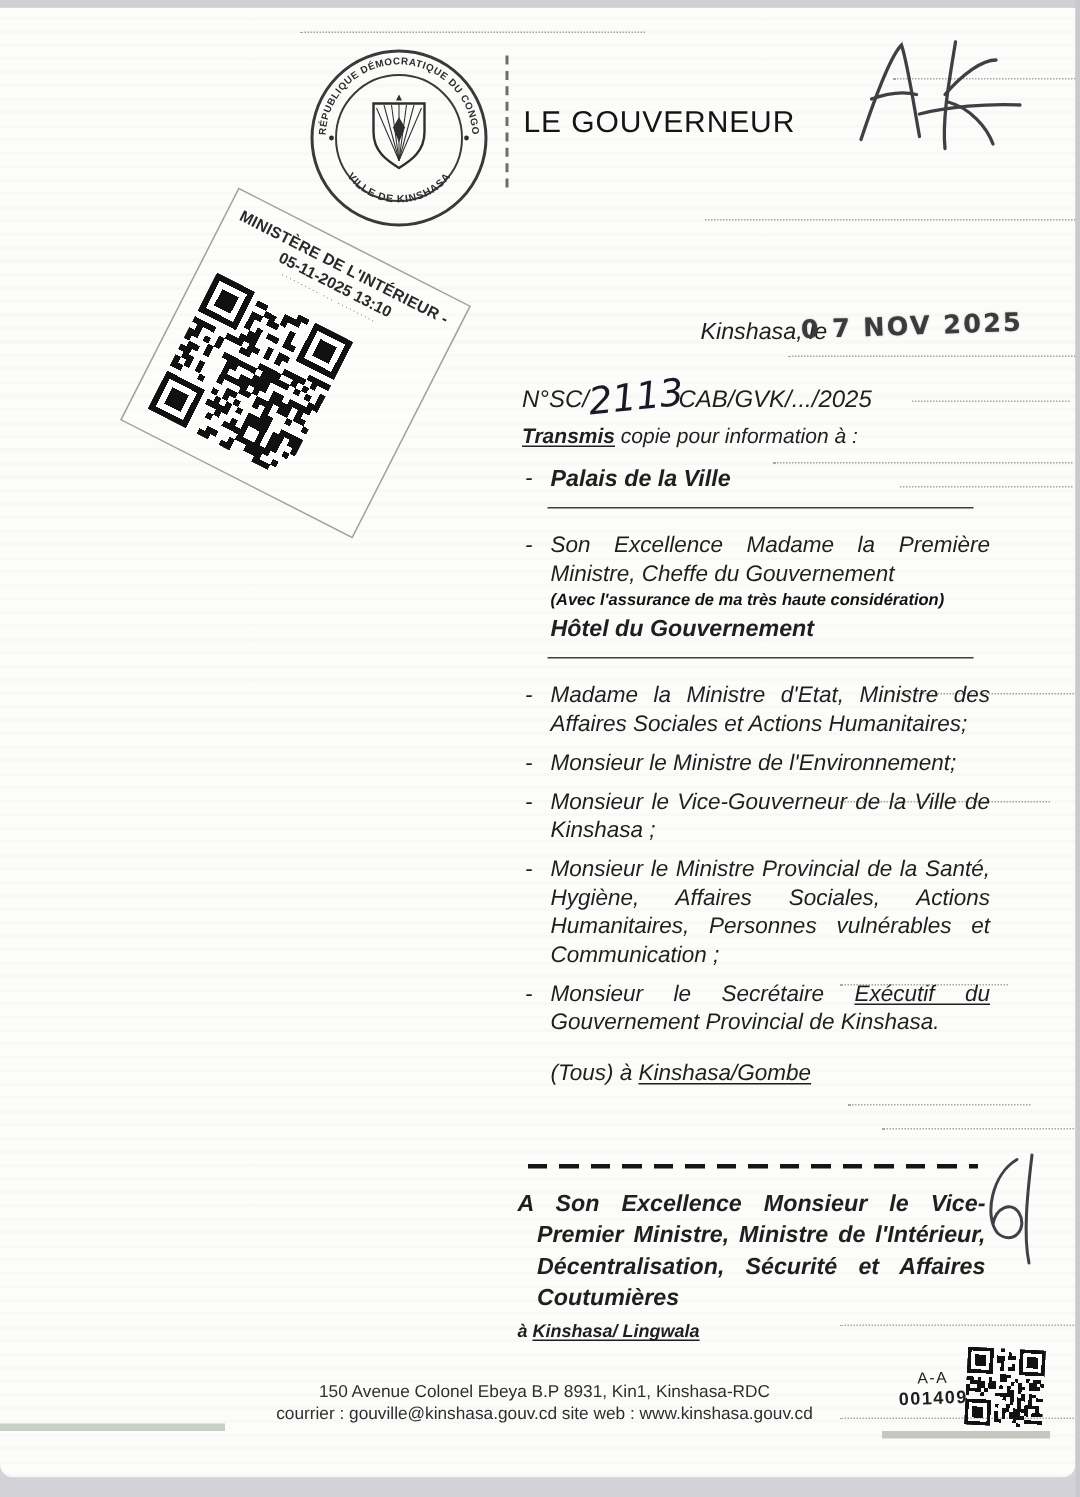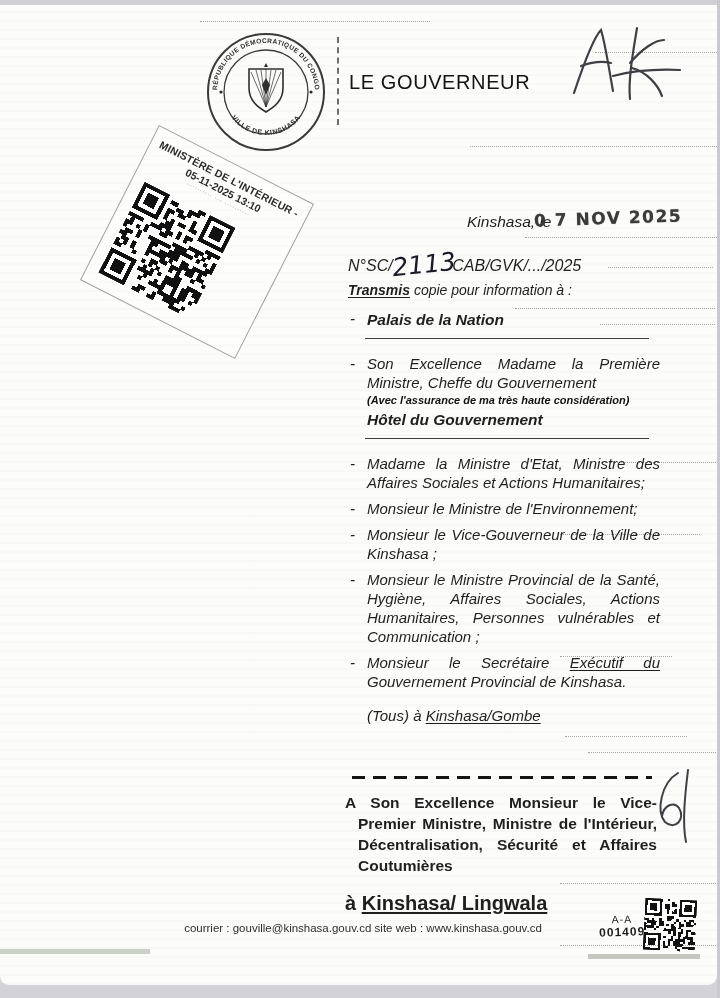--- a/index.html
+++ b/index.html
@@ -39,23 +39,23 @@
   .rnote{font-size:11px;font-weight:bold;line-height:15px;margin-top:1px;color:#121212;}
   .rplace{font-size:15.5px;font-weight:bold;line-height:22px;margin-top:1px;}
   .rsuffix{margin-top:15px;}
   .rrule{border-top:1.3px solid #3d3d3d;width:284px;margin:6px 0 15px 17px;}
   .u{text-decoration:underline;text-underline-offset:2px;}
   
   .dashed-sep{position:absolute;left:352px;top:771px;width:300px;height:3px;
               background:repeating-linear-gradient(90deg,#151515 0 13px,transparent 13px 21px);}
   .paraph-mid{position:absolute;left:648px;top:760px;width:52px;height:80px;}
   .addressee{position:absolute;left:345px;top:787px;width:312px;font-size:15.5px;font-weight:bold;
-             line-height:21px;}
+             font-style:italic;line-height:21px;}
   .addr-par{text-align:justify;text-indent:-13px;padding-left:13px;}
-  .addr-loc{margin-top:17px;font-size:20px;}
+  .addr-loc{margin-top:1px;font-size:12px;}
   
   .footer{position:absolute;left:123px;top:916px;width:480px;text-align:center;font-size:11.5px;
           color:#2e2e2e;line-height:15px;font-weight:500;}
   .registry{position:absolute;left:596px;top:908px;width:52px;text-align:center;color:#1d1d1d;
             transform:rotate(-2deg);}
   .reg-code{font-size:10.5px;letter-spacing:1px;}
   .reg-num{font-size:12px;font-weight:bold;letter-spacing:1px;}
   .qr-small{position:absolute;left:644px;top:894px;width:52px;height:52px;transform:rotate(3deg);}
   
   .streak{position:absolute;border-top:1px dotted rgba(40,40,40,.4);}
@@ -347,21 +347,21 @@
       <span>N°SC/</span><span class="hand-number">2113</span><span>CAB/GVK/.../2025</span>
     </div>
 
     <div class="transmis">
       <span class="lead">Transmis</span><span> copie pour information à :</span>
     </div>
 
     <div class="recipients">
         <div class="recip">
           <span class="dash">-</span>
-          <div class="rplace">Palais de la Nation</div>
+          <div class="rplace">Palais de la Ville</div>
         </div>
         <div class="rrule"></div>
         <div class="recip">
           <span class="dash">-</span>
           <div class="rtext">Son Excellence Madame la Première Ministre, Cheffe du Gouvernement</div>
           <div class="rnote">(Avec l'assurance de ma très haute considération)</div>
           <div class="rplace">Hôtel du Gouvernement</div>
         </div>
         <div class="rrule"></div>
         <div class="recip">
@@ -396,20 +396,21 @@
     </svg>
 
     <div class="addressee">
       <div class="addr-par">A Son Excellence Monsieur le Vice-Premier Ministre, Ministre de l'Intérieur, Décentralisation, Sécurité et Affaires Coutumières</div>
       <div class="addr-loc">
         <span>à </span><span class="u">Kinshasa/ Lingwala</span>
       </div>
     </div>
 
     <div class="footer">
+      <div>150 Avenue Colonel Ebeya B.P 8931,  Kin1, Kinshasa-RDC</div>
       <div>courrier  : gouville@kinshasa.gouv.cd site web : www.kinshasa.gouv.cd</div>
     </div>
 
     <div class="registry">
       <div class="reg-code">A-A</div>
       <div class="reg-num">001409</div>
     </div>
     <svg id="qr-small" class="qr-small" viewBox="0 0 21 21" shape-rendering="crispEdges">
         <rect x="9" y="0" width="1" height="1" fill="#111"></rect>
         <rect x="11" y="1" width="1" height="1" fill="#111"></rect>

